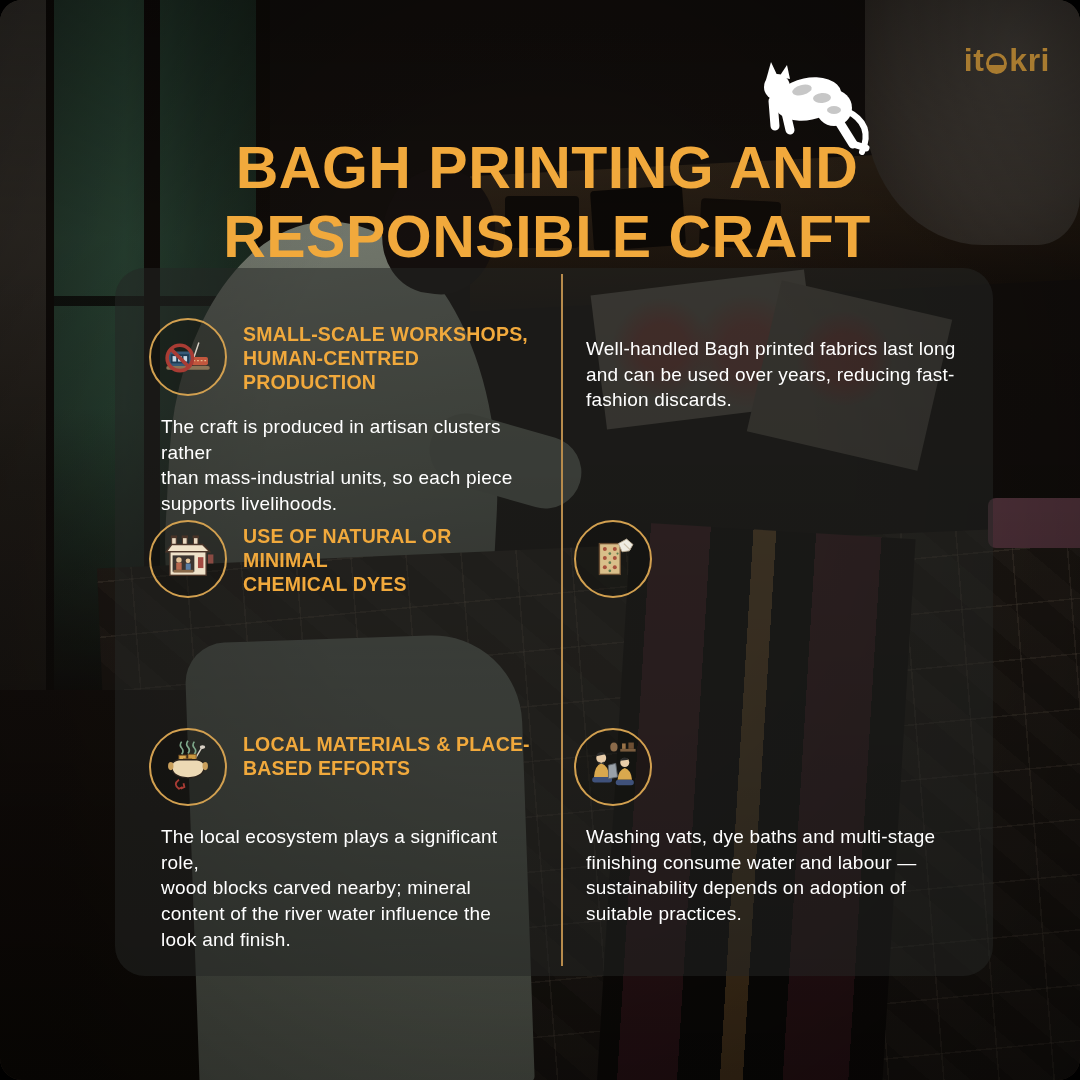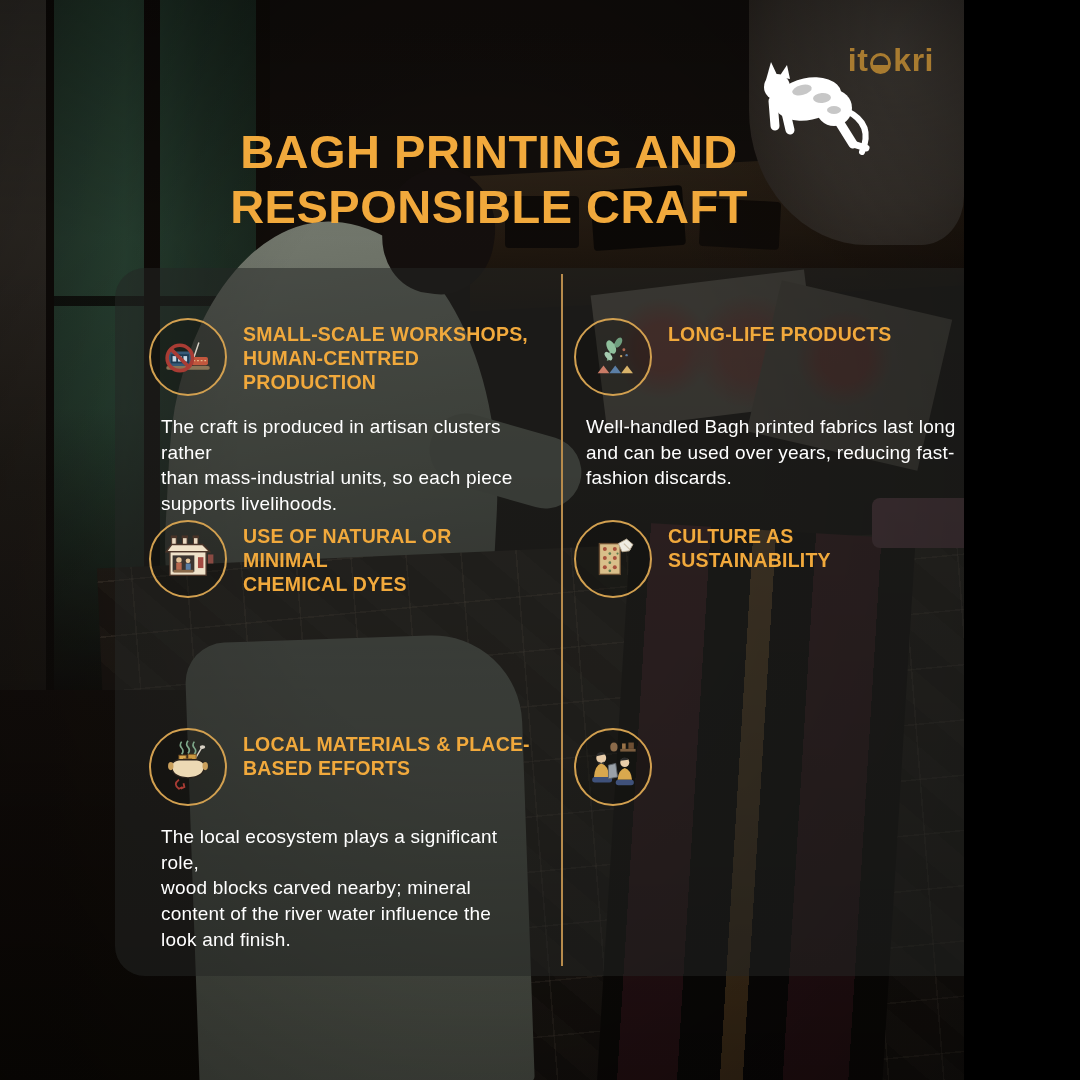--- a/index.html
+++ b/index.html
@@ -1,18 +1,18 @@
 <!DOCTYPE html>
 <html><head>
 <meta charset="utf-8">
 <style>
   html,body{margin:0;padding:0;background:#000;}
   .canvas{
-    position:relative;width:964px;height:1080px;overflow:hidden;
-    background:#16110e;font-family:"Liberation Sans",sans-serif;
+    position:relative;width:1080px;height:1080px;overflow:hidden;
+    background:#16110e;font-family:"Liberation Sans",sans-serif;border-radius:22px;
     -webkit-font-smoothing:antialiased;
   }
   
   .bg *{position:absolute;}
   .bg-wallstrip{left:0;top:0;width:46px;height:100%;
     background:linear-gradient(180deg,#46413a 0%,#2a241e 45%,#1b1511 100%);}
   .bg-door{left:46px;top:0;width:224px;height:740px;
     background:
       linear-gradient(90deg,#120d0a 0 8px,transparent 8px),
       linear-gradient(90deg,transparent 0 98px,#120d0a 98px 114px,transparent 114px),
@@ -66,21 +66,21 @@
       radial-gradient(ellipse at 50% 42%,rgba(0,0,0,0) 35%,rgba(0,0,0,.38) 100%),
       linear-gradient(180deg,rgba(0,0,0,.38) 0%,rgba(0,0,0,.16) 22%,rgba(0,0,0,.32) 60%,rgba(0,0,0,.52) 100%);}
   
   .logo{position:absolute;top:42px;right:30px;display:flex;align-items:center;
     color:#a87b30;font-weight:700;font-size:32px;letter-spacing:.5px;}
   .logo .o-pot{display:inline-block;width:15px;height:15px;margin:6px 2px 0 2px;
     border:3.5px solid #a87b30;border-radius:50%;
     background:linear-gradient(to top,#a87b30 42%,transparent 42%);}
   .tiger{position:absolute;left:750px;top:56px;width:134px;height:108px;}
   .title{position:absolute;left:14px;right:0;top:94px;text-align:center;
-    color:#f1a93c;font-size:47px;font-weight:700;line-height:1.17;
+    color:#f1a93c;font-size:59px;font-weight:700;line-height:1.17;
     letter-spacing:.5px;white-space:pre-line;}
   
   .panel{position:absolute;left:115px;top:268px;width:878px;height:708px;
     background:rgba(36,39,36,.52);border-radius:30px;}
   .divider{position:absolute;left:50.8%;top:6px;bottom:10px;width:2px;background:#b78b4c;}
   .panel-grid{display:grid;grid-template-columns:1fr 1fr;column-gap:40px;
     grid-template-rows:202px 208px auto;padding:50px 34px 0 34px;}
   .sec-head{display:flex;gap:16px;align-items:flex-start;}
   .icon-circle{flex:0 0 auto;width:74px;height:74px;border:2px solid #d2a050;
     border-radius:50%;background:rgba(8,6,5,.25);
@@ -174,37 +174,20 @@
           <h3 class="sec-title">SMALL-SCALE WORKSHOPS,
 HUMAN-CENTRED
 PRODUCTION</h3>
         </div>
         <p class="sec-body">The craft is produced in artisan clusters rather
 than mass-industrial units, so each piece
 supports livelihoods.</p>
       </section>
 
       <section class="sec">
-        <div class="sec-head">
-          <div class="icon-circle">
-            <svg viewBox="0 0 64 64">
-              <path d="M26 36 C28 26 32 20 38 13" stroke="#7fae8c" stroke-width="1.8" fill="none"></path>
-              <ellipse cx="30" cy="21" rx="4.5" ry="8" fill="#8fc09c" transform="rotate(-28 30 21)"></ellipse>
-              <ellipse cx="38" cy="16" rx="3.5" ry="6" fill="#6f9e7e" transform="rotate(30 38 16)"></ellipse>
-              <ellipse cx="27" cy="31" rx="3" ry="5.5" fill="#a5cbb0" transform="rotate(-40 27 31)"></ellipse>
-              <circle cx="44" cy="24" r="1.6" fill="#b66a54"></circle>
-              <circle cx="47" cy="30" r="1.3" fill="#5b7fa6"></circle>
-              <circle cx="41" cy="31" r="1.3" fill="#caa05c"></circle>
-              <path d="M15 50 l6.5 -8.5 6.5 8.5 z" fill="#c97b66"></path>
-              <path d="M28 50 l6.5 -8.5 6.5 8.5 z" fill="#5b7fa6"></path>
-              <path d="M41 50 l6.5 -8.5 6.5 8.5 z" fill="#d9b36a"></path>
-            </svg>
-          </div>
-          <h3 class="sec-title">LONG-LIFE PRODUCTS</h3>
-        </div>
         <p class="sec-body">Well-handled Bagh printed fabrics last long
 and can be used over years, reducing fast-
 fashion discards.</p>
       </section>
 
       <section class="sec">
         <div class="sec-head">
           <div class="icon-circle">
             <svg viewBox="0 0 64 64">
               <rect x="14" y="8" width="5" height="8" fill="#ead9c0" stroke="#4a3428"></rect>
@@ -246,22 +229,20 @@
               <g fill="#5e7a4f">
                 <circle cx="28.5" cy="26" r="1.5"></circle>
                   <circle cx="28.5" cy="36" r="1.5"></circle>
                 <circle cx="28.5" cy="45" r="1.5"></circle>
                   <circle cx="37" cy="26" r="1.2"></circle>
               </g>
               <path d="M38 15 l9 -5 7 6 -4 7 -8 1 z" fill="#efece3" stroke="#b9ab93"></path>
               <path d="M44 15 l7 7" stroke="#cbbfa8" stroke-width="1.3" fill="none"></path>
             </svg>
           </div>
-          <h3 class="sec-title">CULTURE AS
-SUSTAINABILITY</h3>
         </div>
       </section>
 
       <section class="sec">
         <div class="sec-head">
           <div class="icon-circle">
             <svg viewBox="0 0 64 64">
               <g stroke="#7fa98b" stroke-width="1.8" fill="none">
                 <path d="M25 4 q-3 4 0 7 q3 3 0 7"></path>
                 <path d="M32 3 q-3 4 0 7 q3 3 0 7"></path>
@@ -302,17 +283,21 @@
               <path d="M11 43 q1 -13 8 -15 q8 2 9 15 z" fill="#d9a84e"></path>
               <rect x="9" y="43" width="22" height="6" rx="3" fill="#3f517a"></rect>
               <circle cx="45" cy="27" r="5" fill="#e8cdaa"></circle>
               <path d="M40 25 a5 5 0 0 1 9 -1 z" fill="#2b2b2b"></path>
               <path d="M37 46 q1 -11 8 -13 q7 2 8 13 z" fill="#d9a84e"></path>
               <rect x="35" y="46" width="20" height="6" rx="3" fill="#3f517a"></rect>
               <path d="M27 30 l8 -2 2 15 -10 2 z" fill="#9aa1a8" stroke="#5e646b"></path>
             </svg>
           </div>
         </div>
+        <p class="sec-body">Washing vats, dye baths and multi-stage
+finishing consume water and labour —
+sustainability depends on adoption of
+suitable practices.</p>
       </section>
 
     </div>
   </div>
 </div>
 
 </body></html>

